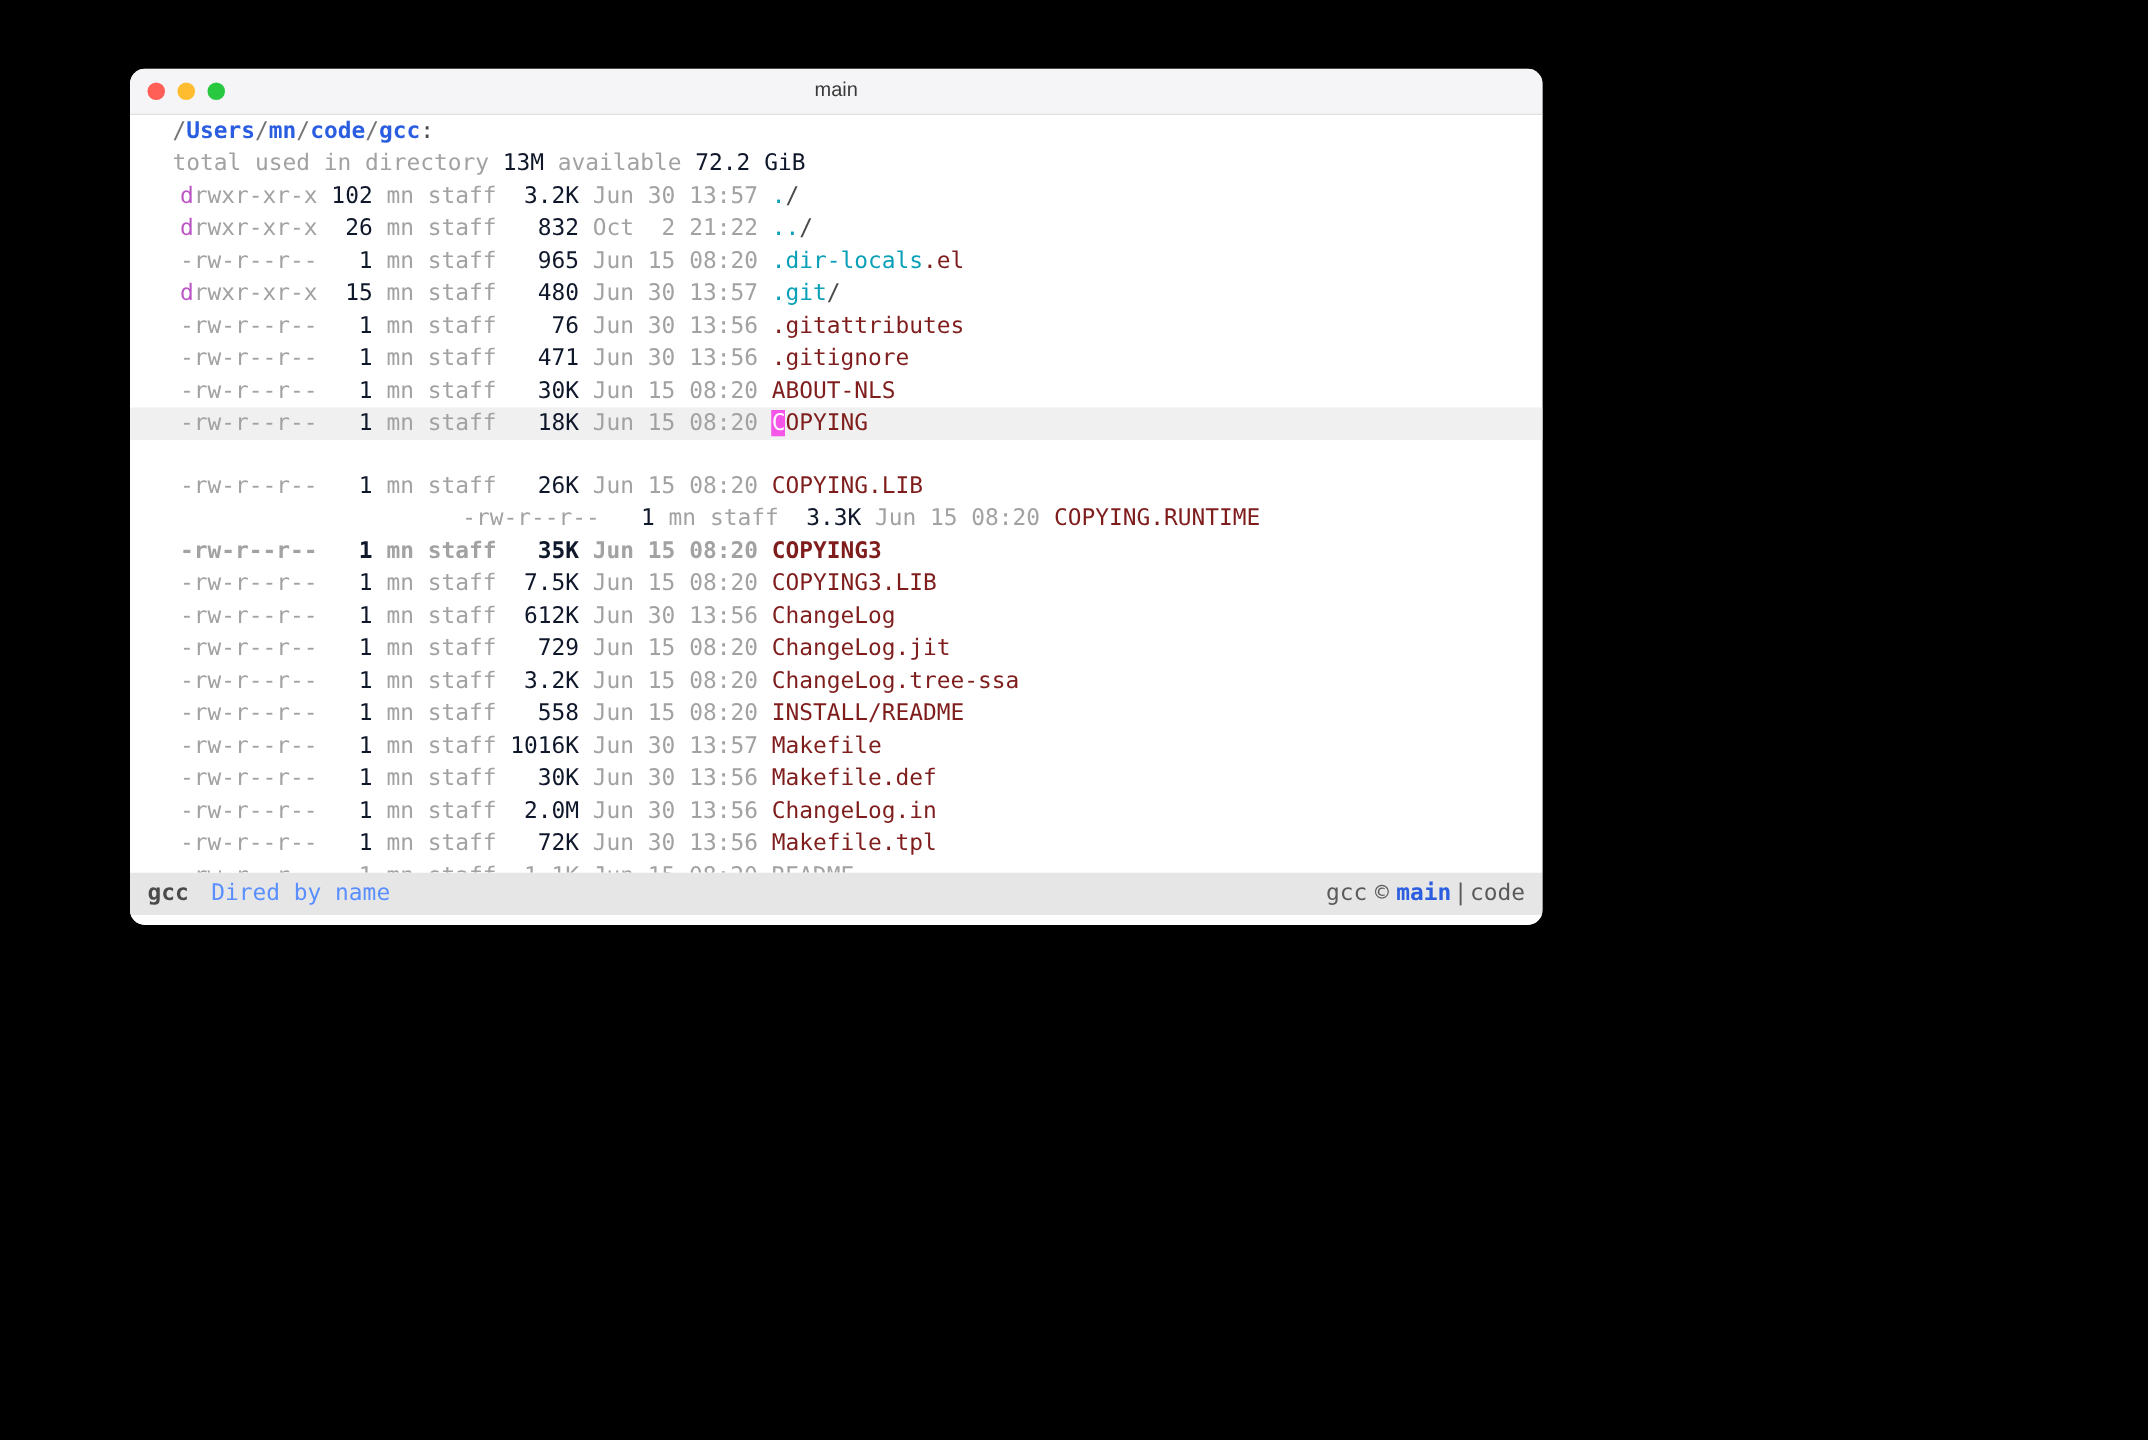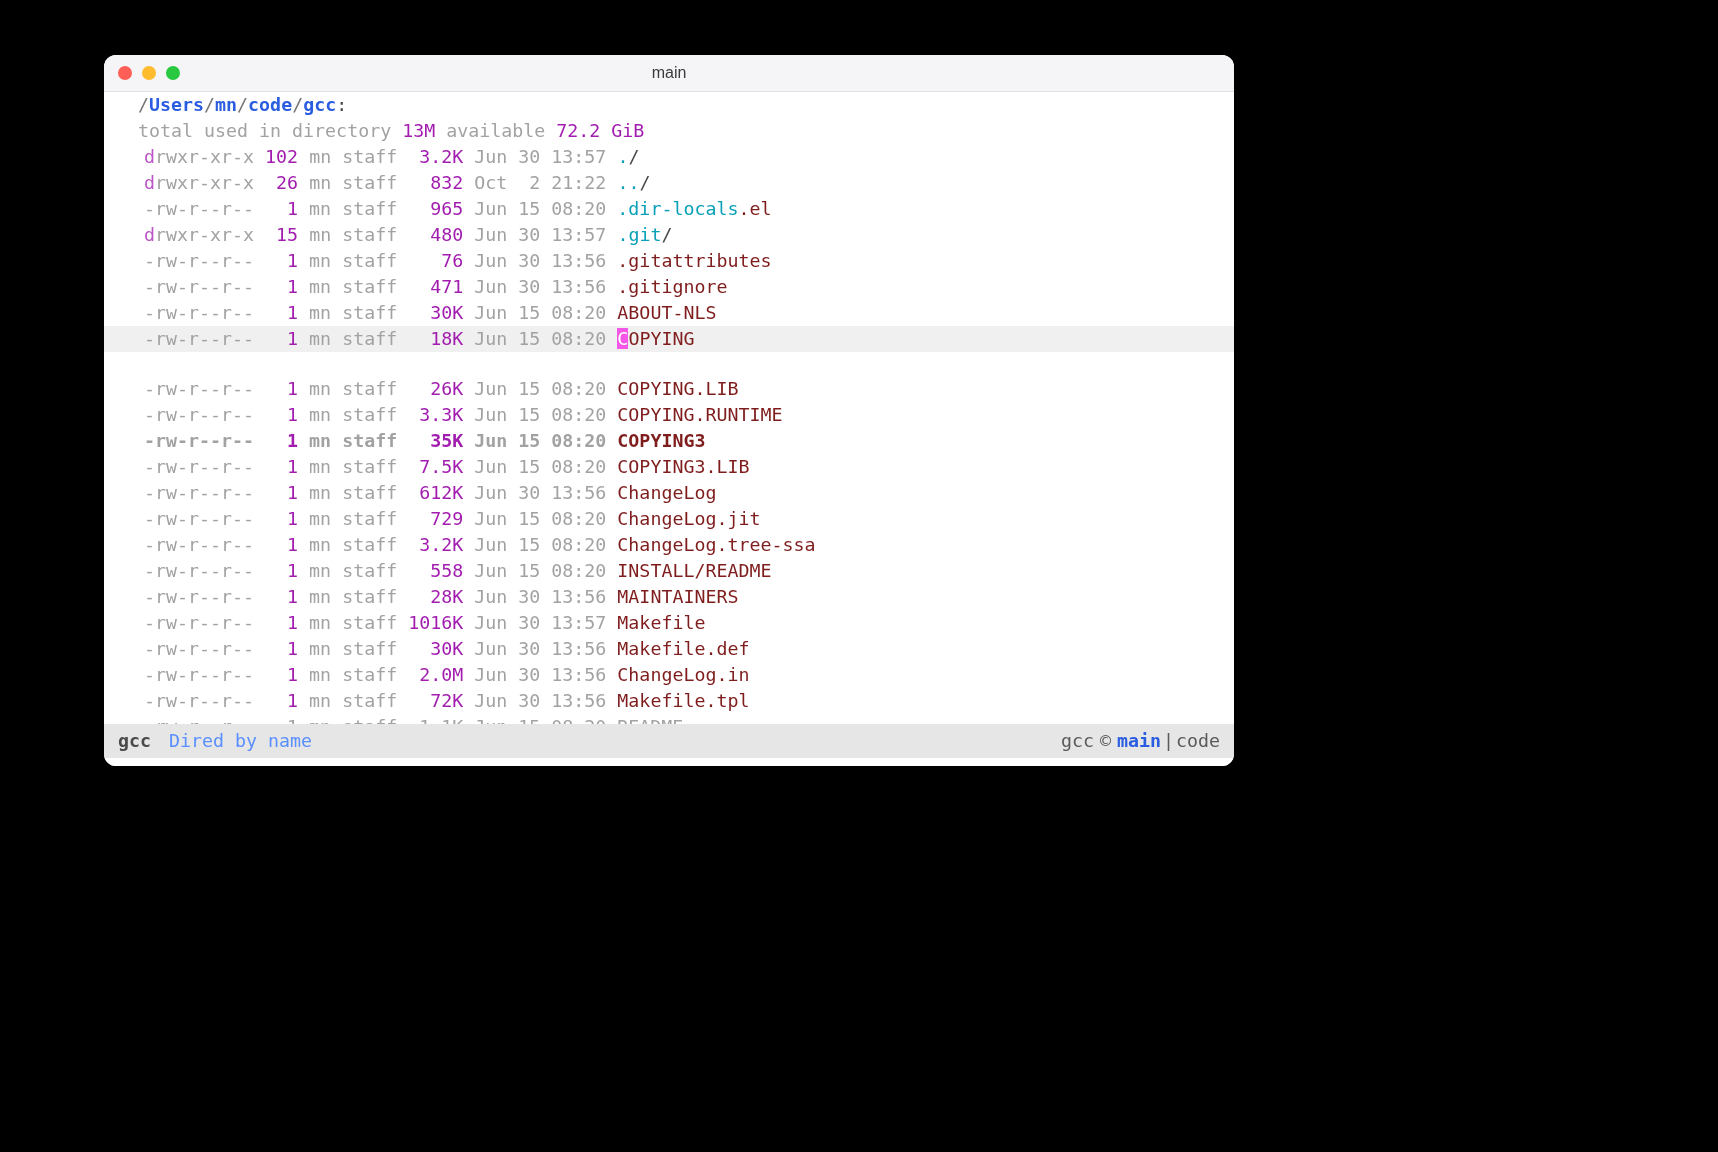--- a/index.html
+++ b/index.html
@@ -64,21 +64,21 @@
   }
   .content {
     padding-left: 12px;
     white-space: pre;
     color: #4a4a4a;
   }
   .pathline .sep { color:#757575; }
   .pathline .seg { color:#2a5de0; font-weight:700; }
   .pathline .colon { color:#4a4a4a; }
   .dim   { color:#a2a2a2; }
-  .num   { color:#a21caf; }
+  .num   { color:#0f172a; }
   .fname { color:#7f1d1d; }
   .dirlink .name { color:#09a0b8; }
   .dirlink .slash{ color:#4a4a4a; }
   .dtype { color:#bc56c6; }
   .row { padding-left: 18px; white-space: pre; }
   .row.hl { background:#f0f0f0; }
   .cursor {
     background:#f556e8;
     color:#fff;
     padding: 0 0px;
@@ -135,28 +135,27 @@
       <div id="listing">
           <div class="row" style="position: relative;"><span class="dim">  </span><span><span class="dtype">d</span><span class="dim">rwxr-xr-x</span></span><span class="num"> 102</span><span class="dim"> mn</span><span class="dim"> staff</span><span class="num">  3.2K</span><span class="dim"> Jun</span><span class="dim"> 30</span><span class="dim"> 13:57</span><span class="dim"> </span><span class="dirlink"><span class="name">.</span><span class="slash">/</span></span></div>
           <div class="row" style="position: relative;"><span class="dim">  </span><span><span class="dtype">d</span><span class="dim">rwxr-xr-x</span></span><span class="num">  26</span><span class="dim"> mn</span><span class="dim"> staff</span><span class="num">   832</span><span class="dim"> Oct</span><span class="dim">  2</span><span class="dim"> 21:22</span><span class="dim"> </span><span class="dirlink"><span class="name">..</span><span class="slash">/</span></span></div>
           <div class="row" style="position: relative;"><span class="dim">  </span><span class="dim">-rw-r--r--</span><span class="num">   1</span><span class="dim"> mn</span><span class="dim"> staff</span><span class="num">   965</span><span class="dim"> Jun</span><span class="dim"> 15</span><span class="dim"> 08:20</span><span class="dim"> </span><span class="dirlink"><span class="name">.dir-locals</span><span class="fname">.el</span></span></div>
           <div class="row" style="position: relative;"><span class="dim">  </span><span><span class="dtype">d</span><span class="dim">rwxr-xr-x</span></span><span class="num">  15</span><span class="dim"> mn</span><span class="dim"> staff</span><span class="num">   480</span><span class="dim"> Jun</span><span class="dim"> 30</span><span class="dim"> 13:57</span><span class="dim"> </span><span class="dirlink"><span class="name">.git</span><span class="slash">/</span></span></div>
           <div class="row" style="position: relative;"><span class="dim">  </span><span class="dim">-rw-r--r--</span><span class="num">   1</span><span class="dim"> mn</span><span class="dim"> staff</span><span class="num">    76</span><span class="dim"> Jun</span><span class="dim"> 30</span><span class="dim"> 13:56</span><span class="dim"> </span><span class="fname">.gitattributes</span></div>
           <div class="row" style="position: relative;"><span class="dim">  </span><span class="dim">-rw-r--r--</span><span class="num">   1</span><span class="dim"> mn</span><span class="dim"> staff</span><span class="num">   471</span><span class="dim"> Jun</span><span class="dim"> 30</span><span class="dim"> 13:56</span><span class="dim"> </span><span class="fname">.gitignore</span></div>
           <div class="row" style="position: relative;"><span class="dim">  </span><span class="dim">-rw-r--r--</span><span class="num">   1</span><span class="dim"> mn</span><span class="dim"> staff</span><span class="num">   30K</span><span class="dim"> Jun</span><span class="dim"> 15</span><span class="dim"> 08:20</span><span class="dim"> </span><span class="fname">ABOUT-NLS</span></div>
           <div class="row hl" style="position: relative;"><span class="dim">  </span><span class="dim">-rw-r--r--</span><span class="num">   1</span><span class="dim"> mn</span><span class="dim"> staff</span><span class="num">   18K</span><span class="dim"> Jun</span><span class="dim"> 15</span><span class="dim"> 08:20</span><span class="dim"> </span><span><span class="cursor">C</span><span class="fname">OPYING</span></span></div>
           <div class="row" style="position: relative; margin-top: 24px;"><span class="dim">  </span><span class="dim">-rw-r--r--</span><span class="num">   1</span><span class="dim"> mn</span><span class="dim"> staff</span><span class="num">   26K</span><span class="dim"> Jun</span><span class="dim"> 15</span><span class="dim"> 08:20</span><span class="dim"> </span><span class="fname">COPYING.LIB</span></div>
-          <div class="row" style="position: relative;"><span class="dim">  </span><span class="dim">-rw-r--r--</span><span class="num">   1</span><span class="dim"> mn</span><span class="dim"> staff</span><span class="num">  3.3K</span><span class="dim"> Jun</span><span class="dim"> 15</span><span class="dim"> 08:20</span><span class="dim"> </span><span class="fname">COPYING.RUNTIME</span></div>
+          <div class="row" style="position: relative; text-align: center;"><span class="dim">  </span><span class="dim">-rw-r--r--</span><span class="num">   1</span><span class="dim"> mn</span><span class="dim"> staff</span><span class="num">  3.3K</span><span class="dim"> Jun</span><span class="dim"> 15</span><span class="dim"> 08:20</span><span class="dim"> </span><span class="fname">COPYING.RUNTIME</span></div>
           <div class="row" style="position: relative; font-weight: bold;"><span class="dim">  </span><span class="dim">-rw-r--r--</span><span class="num">   1</span><span class="dim"> mn</span><span class="dim"> staff</span><span class="num">   35K</span><span class="dim"> Jun</span><span class="dim"> 15</span><span class="dim"> 08:20</span><span class="dim"> </span><span class="fname">COPYING3</span></div>
           <div class="row" style="position: relative;"><span class="dim">  </span><span class="dim">-rw-r--r--</span><span class="num">   1</span><span class="dim"> mn</span><span class="dim"> staff</span><span class="num">  7.5K</span><span class="dim"> Jun</span><span class="dim"> 15</span><span class="dim"> 08:20</span><span class="dim"> </span><span class="fname">COPYING3.LIB</span></div>
           <div class="row" style="position: relative;"><span class="dim">  </span><span class="dim">-rw-r--r--</span><span class="num">   1</span><span class="dim"> mn</span><span class="dim"> staff</span><span class="num">  612K</span><span class="dim"> Jun</span><span class="dim"> 30</span><span class="dim"> 13:56</span><span class="dim"> </span><span class="fname">ChangeLog</span></div>
           <div class="row" style="position: relative;"><span class="dim">  </span><span class="dim">-rw-r--r--</span><span class="num">   1</span><span class="dim"> mn</span><span class="dim"> staff</span><span class="num">   729</span><span class="dim"> Jun</span><span class="dim"> 15</span><span class="dim"> 08:20</span><span class="dim"> </span><span class="fname">ChangeLog.jit</span></div>
           <div class="row" style="position: relative;"><span class="dim">  </span><span class="dim">-rw-r--r--</span><span class="num">   1</span><span class="dim"> mn</span><span class="dim"> staff</span><span class="num">  3.2K</span><span class="dim"> Jun</span><span class="dim"> 15</span><span class="dim"> 08:20</span><span class="dim"> </span><span class="fname">ChangeLog.tree-ssa</span></div>
           <div class="row" style="position: relative;"><span class="dim">  </span><span class="dim">-rw-r--r--</span><span class="num">   1</span><span class="dim"> mn</span><span class="dim"> staff</span><span class="num">   558</span><span class="dim"> Jun</span><span class="dim"> 15</span><span class="dim"> 08:20</span><span class="dim"> </span><span class="fname">INSTALL/README</span></div>
-          <div class="row" style="position: relative;"><span class="dim">  </span><span class="dim">-rw-r--r--</span><span class="num">   1</span><span class="dim"> mn</span><span class="dim"> staff</span><span class="num">   28K</span><span class="dim"> Jun</span><span class="dim"> 30</span><span class="dim"> 13:56</span><span class="dim"> </span><span class="fname">MAINTAINERS</span></div>
           <div class="row" style="position: relative;"><span class="dim">  </span><span class="dim">-rw-r--r--</span><span class="num">   1</span><span class="dim"> mn</span><span class="dim"> staff</span><span class="num"> 1016K</span><span class="dim"> Jun</span><span class="dim"> 30</span><span class="dim"> 13:57</span><span class="dim"> </span><span class="fname">Makefile</span></div>
           <div class="row" style="position: relative;"><span class="dim">  </span><span class="dim">-rw-r--r--</span><span class="num">   1</span><span class="dim"> mn</span><span class="dim"> staff</span><span class="num">   30K</span><span class="dim"> Jun</span><span class="dim"> 30</span><span class="dim"> 13:56</span><span class="dim"> </span><span class="fname">Makefile.def</span></div>
           <div class="row" style="position: relative;"><span class="dim">  </span><span class="dim">-rw-r--r--</span><span class="num">   1</span><span class="dim"> mn</span><span class="dim"> staff</span><span class="num">  2.0M</span><span class="dim"> Jun</span><span class="dim"> 30</span><span class="dim"> 13:56</span><span class="dim"> </span><span class="fname">ChangeLog.in</span></div>
           <div class="row" style="position: relative;"><span class="dim">  </span><span class="dim">-rw-r--r--</span><span class="num">   1</span><span class="dim"> mn</span><span class="dim"> staff</span><span class="num">   72K</span><span class="dim"> Jun</span><span class="dim"> 30</span><span class="dim"> 13:56</span><span class="dim"> </span><span class="fname">Makefile.tpl</span></div>
         </div>
       <div class="partial-row" id="partial">  -rw-r--r--   1 mn staff  1.1K Jun 15 08:20 README</div>
     </div>
 
     <div class="modeline">
       <div class="left">

